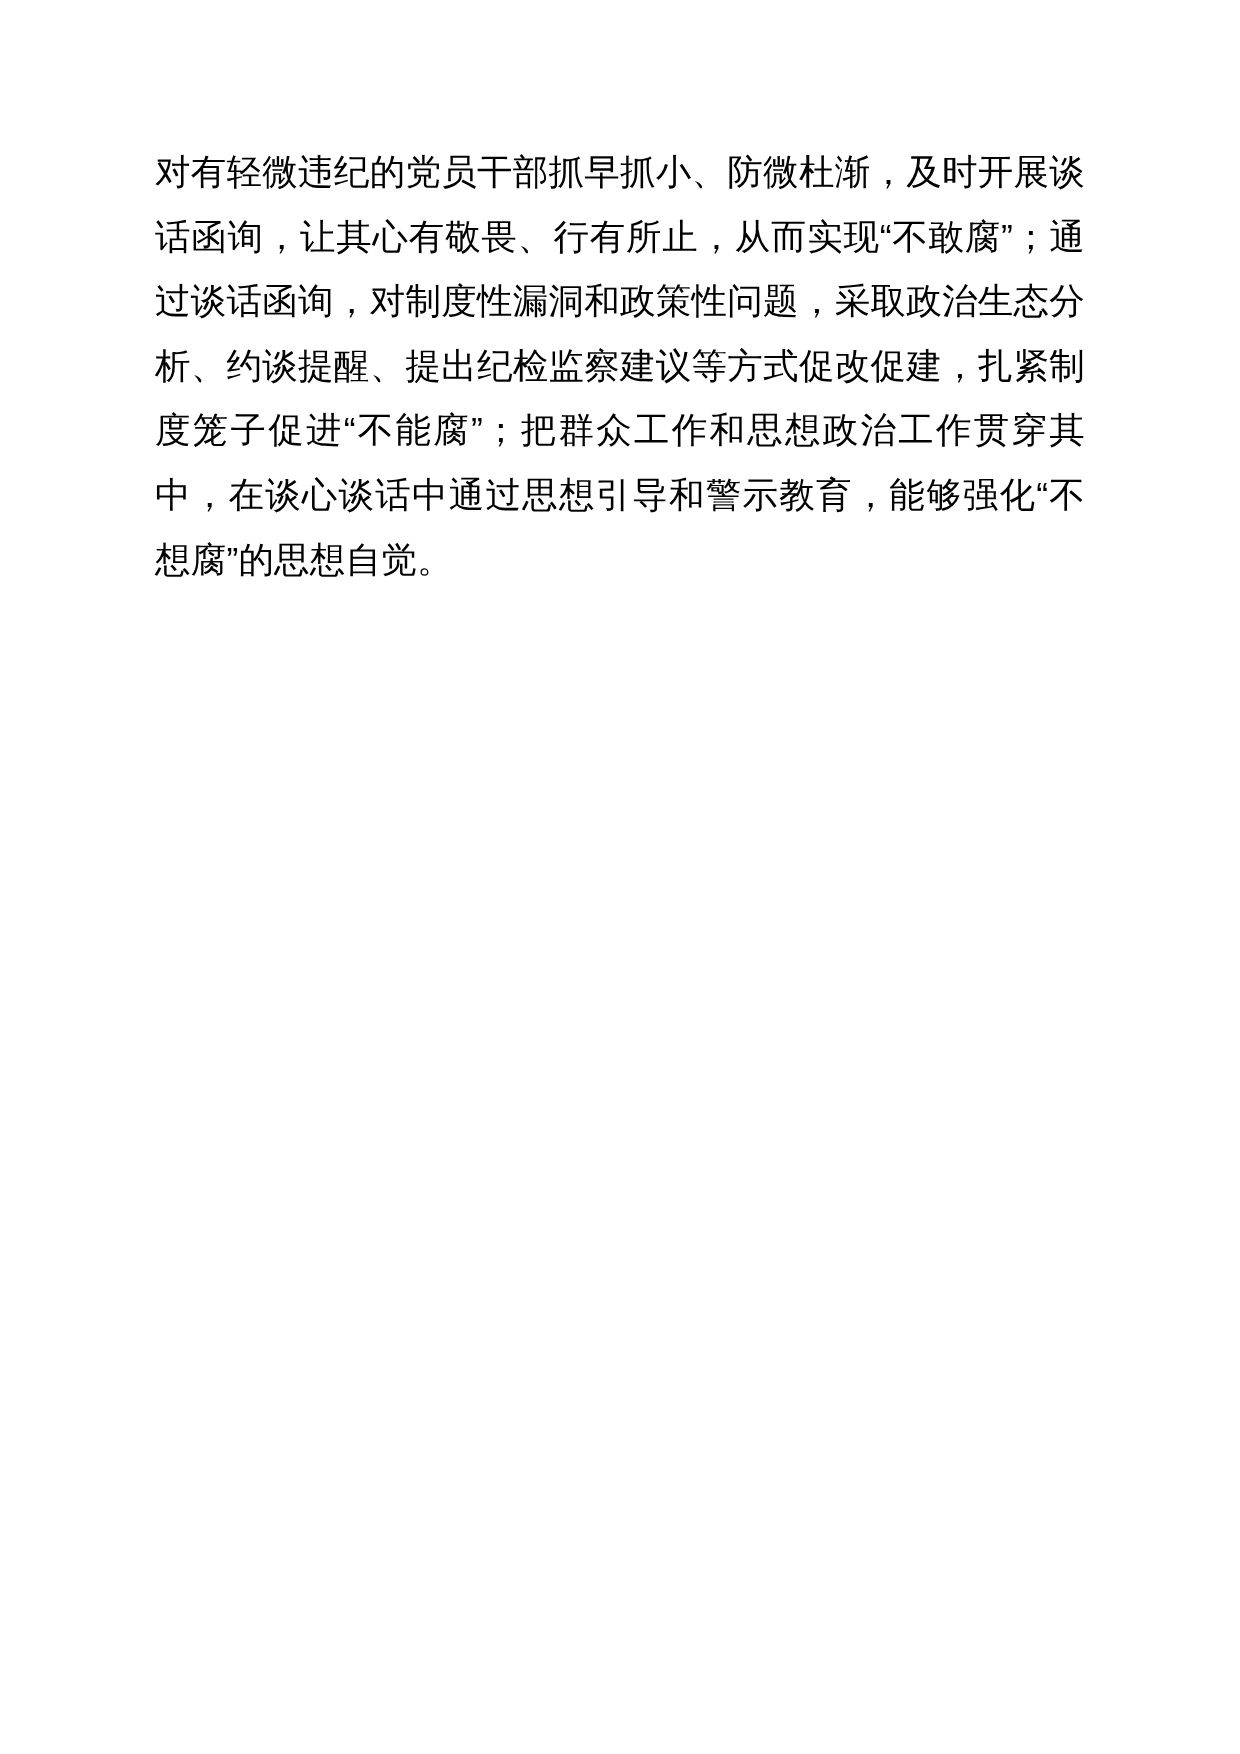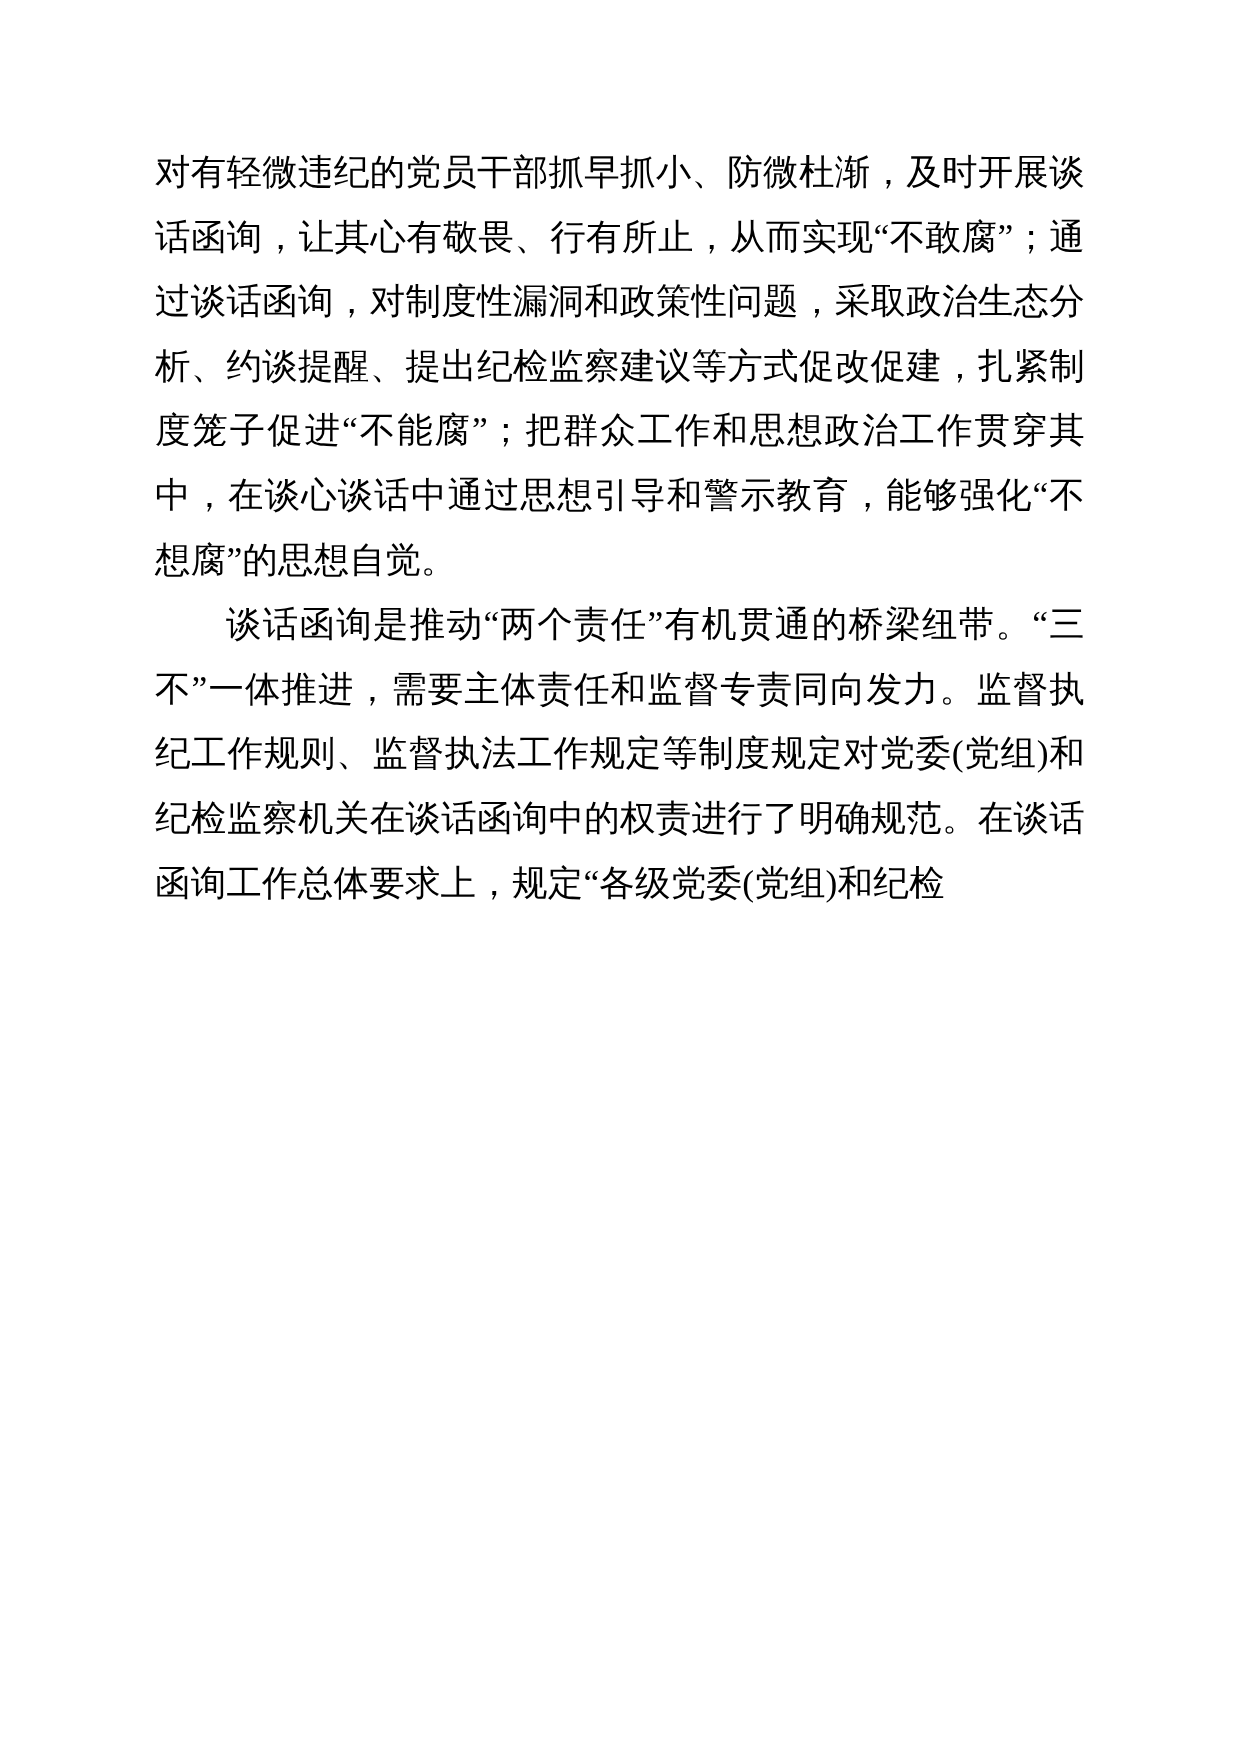--- a/index.html
+++ b/index.html
@@ -6,21 +6,21 @@
     margin: 0;
     padding: 0;
     background: #ffffff;
   }
   .page {
     width: 1240px;
     height: 1754px;
     background: #ffffff;
     box-sizing: border-box;
     padding: 140px 155px 120px 155px;
-    font-family: Liberation Serif, serif;
+    font-family: Liberation Sans, sans-serif;
     color: #000000;
     position: relative;
     overflow: hidden;
   }
   .doc-body {
     font-size: 35.5px;
     line-height: 1.82;
     text-align: justify;
     text-justify: inter-ideograph;
     letter-spacing: 0.2px;
@@ -32,15 +32,14 @@
   .para.indent {
     text-indent: 2em;
   }
 </style>
 </head>
 <body>
 
 <div class="page">
   <div class="doc-body">
     <p class="para">对有轻微违纪的党员干部抓早抓小、防微杜渐，及时开展谈话函询，让其心有敬畏、行有所止，从而实现“不敢腐”；通过谈话函询，对制度性漏洞和政策性问题，采取政治生态分析、约谈提醒、提出纪检监察建议等方式促改促建，扎紧制度笼子促进“不能腐”；把群众工作和思想政治工作贯穿其中，在谈心谈话中通过思想引导和警示教育，能够强化“不想腐”的思想自觉。</p>
-    <p class="para indent">谈话函询是推动“两个责任”有机贯通的桥梁纽带。“三不”一体推进，需要主体责任和监督专责同向发力。监督执纪工作规则、监督执法工作规定等制度规定对党委(党组)和纪检监察机关在谈话函询中的权责进行了明确规范。在谈话函询工作总体要求上，规定“各级党委(党组)和纪检</p>
   </div>
 </div>
 
 </body></html>

